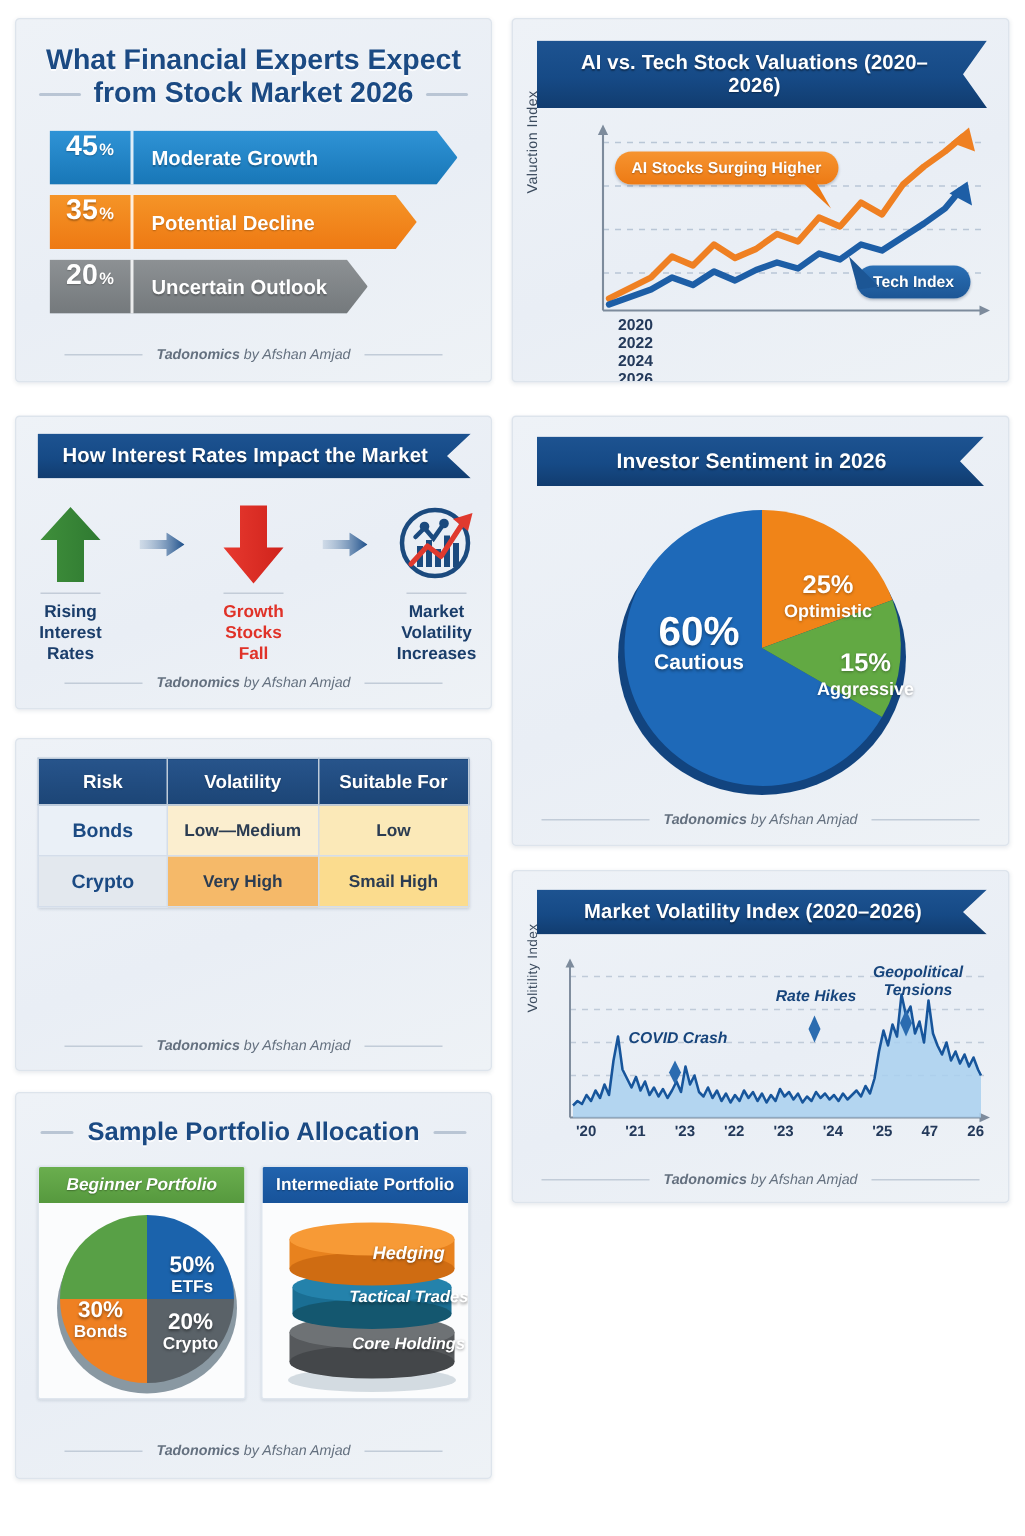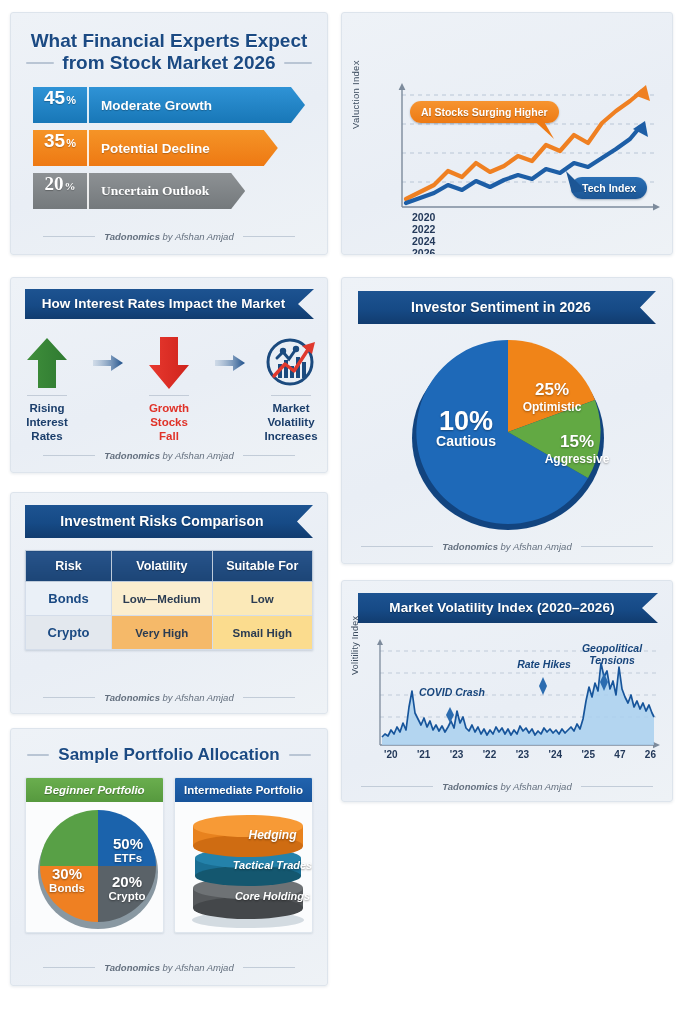--- a/index.html
+++ b/index.html
@@ -72,21 +72,21 @@
   .bar .lbl {
     flex: 1; display: flex; align-items: center;
     color: #fff; font-weight: bold; font-size: 13.5px;
     padding-left: 12px; text-shadow: 0 1px 1px rgba(0,0,0,.25);
   }
   .bar.b1 { background: linear-gradient(180deg,#2f93d6,#1877b7); width: 100%;
             clip-path: polygon(0 0, calc(100% - 14px) 0, 100% 50%, calc(100% - 14px) 100%, 0 100%); }
   .bar.b2 { background: linear-gradient(180deg,#f59427,#ee7913); width: 90%;
             clip-path: polygon(0 0, calc(100% - 14px) 0, 100% 50%, calc(100% - 14px) 100%, 0 100%); }
   .bar.b3 { background: linear-gradient(180deg,#8d9194,#74797c); width: 78%;
-            clip-path: polygon(0 0, calc(100% - 14px) 0, 100% 50%, calc(100% - 14px) 100%, 0 100%); font-family: Liberation Serif, serif; }
+            clip-path: polygon(0 0, calc(100% - 14px) 0, 100% 50%, calc(100% - 14px) 100%, 0 100%); }
   #p1 .credit { position: absolute; left: 0; right: 0; bottom: 12px; }
 
   
   #p2 { left: 341px; top: 12px; width: 332px; height: 243px; }
   #p2 .ribbon { margin: 14px 14px 0 16px; font-size: 13.5px; padding: 7px 24px 8px 14px; }
   .chart2 { position: absolute; left: 14px; top: 64px; width: 306px; height: 170px; }
   .axis-y-label {
     position: absolute; left: -6px; top: 52px;
     transform: rotate(-90deg); transform-origin: left top;
     font-size: 9.5px; color: #3b4b5e; letter-spacing: .3px; white-space: nowrap;
@@ -219,20 +219,21 @@
     </div>
 
     <div class="credit">
       <span class="rule"></span>
       <span><b>Tadonomics</b><span> by Afshan Amjad</span></span>
       <span class="rule"></span>
     </div>
   </div>
 
   <div class="card" id="p2">
+    <div class="ribbon notch">AI vs. Tech Stock Valuations (2020–2026)</div>
 
     <div class="chart2">
       <div class="axis-y-label">Valuction Index</div>
 
       <svg width="306" height="150" viewBox="0 0 306 150">
 
         <g stroke="#b9c6d6" stroke-width="1" stroke-dasharray="4 4">
           <line x1="46" y1="18" x2="300" y2="18"></line>
           <line x1="46" y1="47" x2="300" y2="47"></line>
           <line x1="46" y1="76" x2="300" y2="76"></line>
@@ -376,42 +377,41 @@
         <ellipse cx="166" cy="104" rx="96" ry="92" fill="#12447f"></ellipse>
 
         <path d="M166 98 L166 6 A92 92 0 1 0 246 144 Z" fill="#1e69b8"></path>
 
         <path d="M166 98 L166 6 A92 92 0 0 1 253 66 Z" fill="#f08418"></path>
 
         <path d="M166 98 L253 66 A92 92 0 0 1 246 144 Z" fill="#62a943"></path>
       </svg>
 
       <div class="pie-lbl" style="left:78px; top:72px; width:92px;">
-        <span class="n" style="font-size:27px;">10%</span>
+        <span class="n" style="font-size:27px;">60%</span>
         <span class="t" style="font-size:14px; margin-top:-4px;">Cautious</span>
       </div>
       <div class="pie-lbl" style="left:168px; top:46px; width:84px;">
         <span class="n" style="font-size:17px;">25%</span>
         <span class="t" style="font-size:12px;">Optimistic</span>
       </div>
       <div class="pie-lbl" style="left:196px; top:98px; width:78px;">
         <span class="n" style="font-size:17px;">15%</span>
         <span class="t" style="font-size:12px;">Aggressive</span>
       </div>
     </div>
 
     <div class="credit">
       <span class="rule long"></span>
       <span><b>Tadonomics</b><span> by Afshan Amjad</span></span>
       <span class="rule long"></span>
     </div>
   </div>
 
   <div class="card" id="p5">
-    <div class="ribbon notch">Investment Risks Comparison</div>
 
     <table class="risks">
       <thead>
         <tr>
           <th style="width:30%">Risk</th>
           <th style="width:35%">Volatility</th>
           <th style="width:35%">Suitable For</th>
         </tr>
       </thead>
       <tbody>

